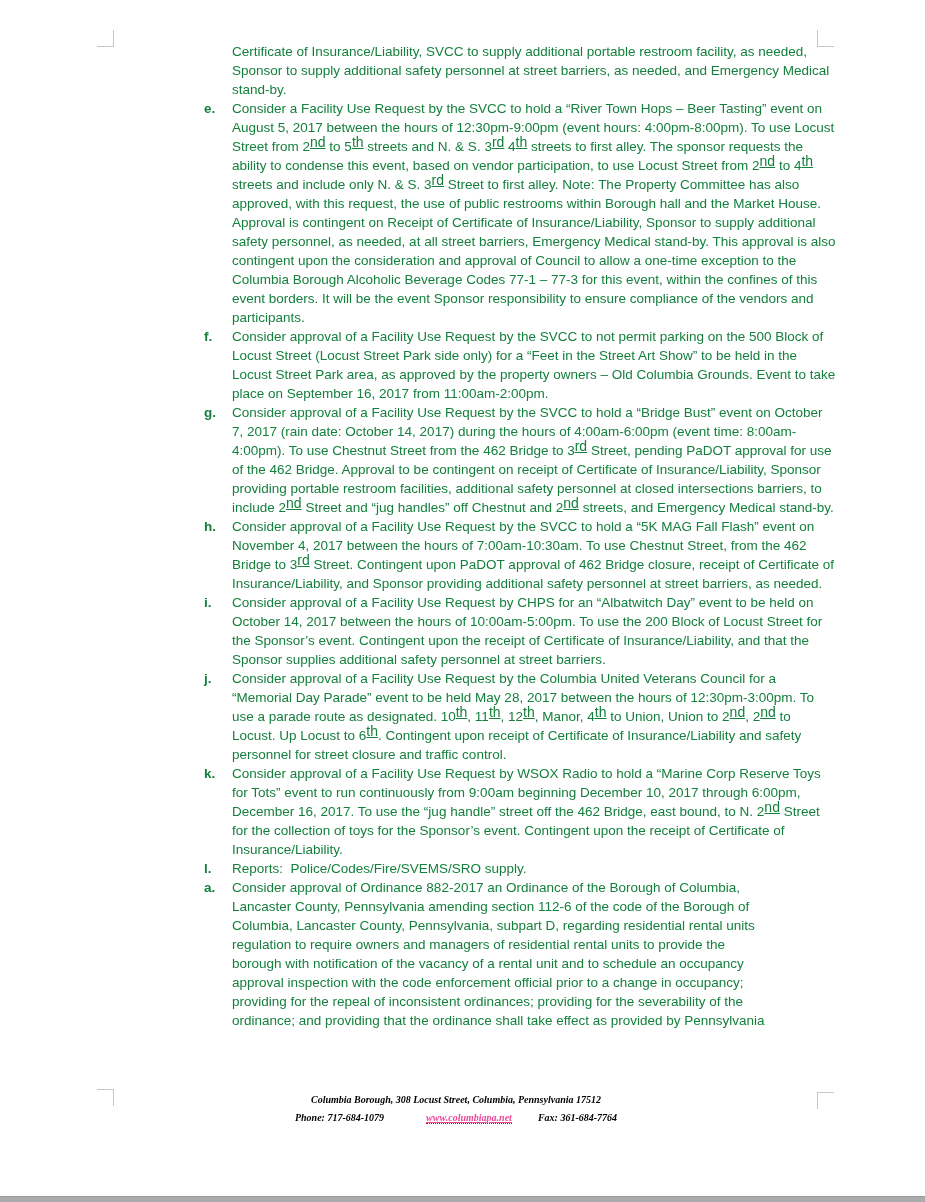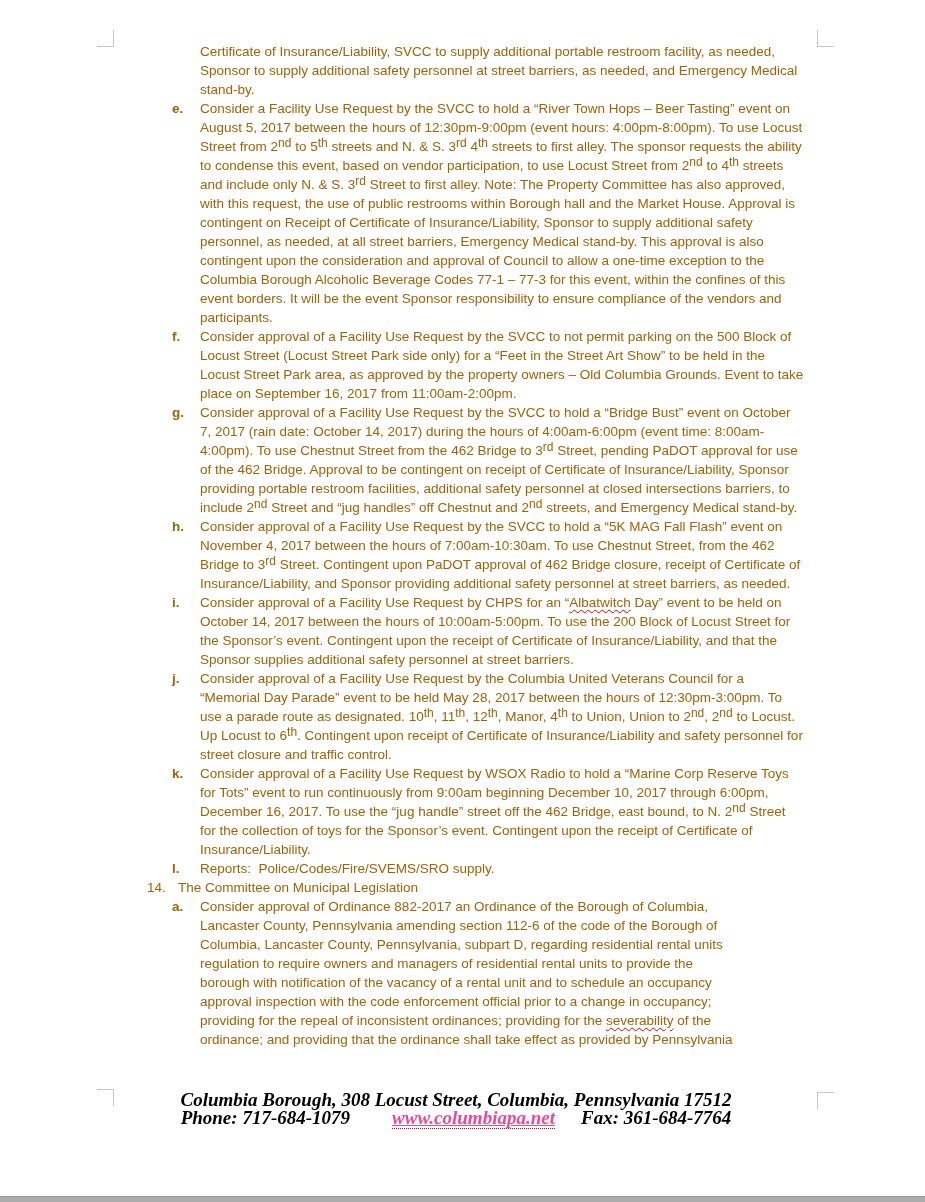--- a/index.html
+++ b/index.html
@@ -15,50 +15,49 @@
     background: #ffffff;
   }
   
   .crop { position: absolute; width: 16px; height: 16px; }
   .crop.tl { left: 97px;  top: 30px;   border-right: 1px solid #c6c6c6; border-bottom: 1px solid #c6c6c6; }
   .crop.tr { left: 817px; top: 30px;   border-left: 1px solid #c6c6c6;  border-bottom: 1px solid #c6c6c6; }
   .crop.bl { left: 97px;  top: 1089px; border-right: 1px solid #c6c6c6; border-top: 1px solid #c6c6c6; }
   .crop.br { left: 817px; top: 1092px; border-left: 1px solid #c6c6c6;  border-top: 1px solid #c6c6c6; }
 
   .body-text {
-    position: absolute; left: 147px; top: 42px; width: 660px;
-    font-size: 13.5px; line-height: 19px; color: #a16207;
+    position: absolute; left: 179px; top: 42px; width: 660px;
+    font-size: 13.5px; line-height: 19px; color: #15803d;
   }
   .para, .txt { white-space: pre-wrap; }
   .cont { margin-left: 53px; width: 604px; }
   .item { display: flex; align-items: flex-start; }
   .item.letter { margin-left: 25px; }
   .item .lbl { flex: none; width: 28px; font-weight: bold; }
   .item.number .lbl { width: 31px; font-weight: normal; margin-left: 0; }
   .item .txt { width: 604px; }
   .item.number .txt { width: 600px; }
   .item.sub .txt { width: 540px; }
 
-  sup { font-size: 12px; line-height: 0; vertical-align: 4px; letter-spacing: 0; }
+  sup { font-size: 14px; line-height: 0; vertical-align: 4px; letter-spacing: 0; text-decoration: underline; }
 
   .sq {
-    text-decoration: underline;
     text-decoration-style: wavy;
     text-decoration-color: #e00000;
     text-decoration-thickness: 1px;
     text-underline-offset: 2px;
     margin-top: 37px;
   }
 
   .footer {
     position: absolute; left: 0; top: 1091px; width: 912px;
     text-align: center;
     font-family: "Liberation Serif", serif;
     font-style: italic; font-weight: bold;
-    font-size: 19px; line-height: 17.5px; color: #000000;
+    font-size: 10px; line-height: 17.5px; color: #000000;
   }
   .footer .weblink {
     color: #ec4899;
     text-decoration: underline;
     border-bottom: 1px dotted #e00000;
     cursor: pointer;
   }
   .footer .gap1 { display: inline-block; width: 42px; }
   .footer .gap2 { display: inline-block; width: 26px; }
 
@@ -116,24 +115,20 @@
     <div class="item letter">
       <span class="lbl">k.</span>
       <div class="txt">Consider approval of a Facility Use Request by WSOX Radio to hold a “Marine Corp Reserve Toys for Tots” event to run continuously from 9:00am beginning December 10, 2017 through 6:00pm, December 16, 2017. To use the “jug handle” street off the 462 Bridge, east bound, to N. 2<sup>nd</sup> Street for the collection of toys for the Sponsor’s event. Contingent upon the receipt of Certificate of Insurance/Liability.</div>
     </div>
 
     <div class="item letter">
       <span class="lbl">l.</span>
       <div class="txt">Reports:  Police/Codes/Fire/SVEMS/SRO supply.</div>
     </div>
 
-    <div class="item number">
-      <span class="lbl">14.</span>
-      <div class="txt">The Committee on Municipal Legislation</div>
-    </div>
 
     <div class="item letter sub">
       <span class="lbl">a.</span>
       <div class="txt">Consider approval of Ordinance 882-2017 an Ordinance of the Borough of Columbia, Lancaster County, Pennsylvania amending section 112-6 of the code of the Borough of Columbia, Lancaster County, Pennsylvania, subpart D, regarding residential rental units regulation to require owners and managers of residential rental units to provide the borough with notification of the vacancy of a rental unit and to schedule an occupancy approval inspection with the code enforcement official prior to a change in occupancy; providing for the repeal of inconsistent ordinances; providing for the <span class="sq">severability</span> of the ordinance; and providing that the ordinance shall take effect as provided by Pennsylvania</div>
     </div>
 
   </div>
 
   <div class="footer">
     <div>Columbia Borough, 308 Locust Street, Columbia, Pennsylvania 17512</div>

